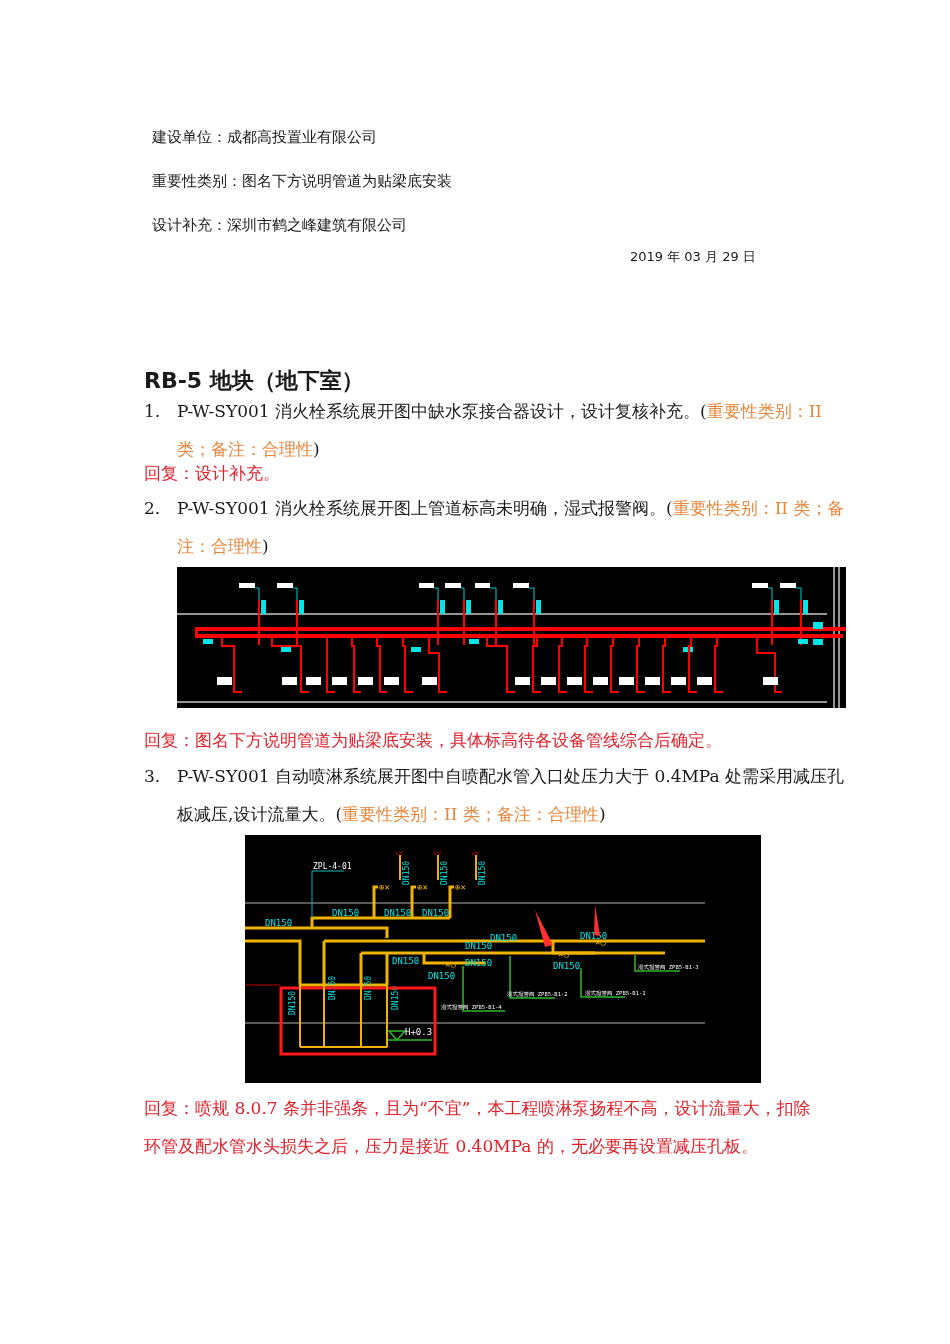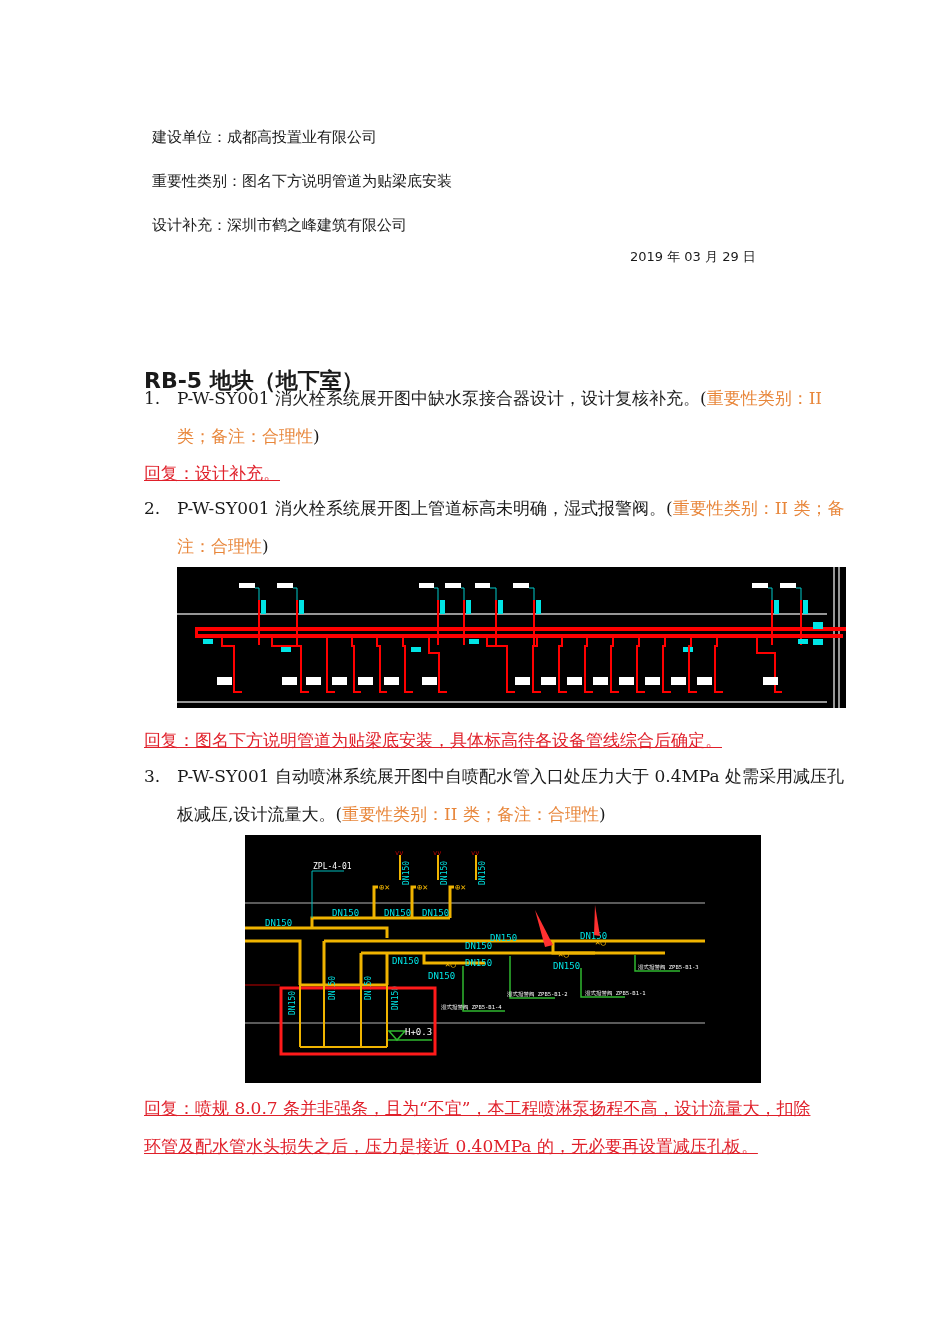--- a/index.html
+++ b/index.html
@@ -7,41 +7,41 @@
       font-family: "DejaVu Sans", "Liberation Sans", sans-serif; color: #1a1a1a; }
     .abs { position: absolute; }
     .meta-line { font-size: 15px; left: 152px; white-space: nowrap; }
     .date { font-size: 13px; left: 630px; top: 248px; white-space: nowrap; }
     .section-title { left: 144px; top: 345px; font-size: 22px; font-weight: bold; white-space: nowrap; margin-top: 21px; }
     .para { left: 144px; width: 672px; font-family: "DejaVu Serif", "Liberation Serif", serif;
       font-size: 17px; line-height: 37.5px; }
     .item { padding-left: 33px; text-indent: -33px; }
     .num { display: inline-block; width: 33px; text-indent: 0; }
     .hl { color: #e8863a; }
-    .reply { color: #e0202a; text-decoration: underline; }
+    .reply { color: #e0202a; }
     .cad { background: #000; }
     svg text { font-family: "DejaVu Sans Mono", "Liberation Mono", monospace; }
   </style>
 </head>
 <body>
 
 <div class="abs meta-line" style="top:128px">
   <span>建设单位：</span><span>成都高投置业有限公司</span>
 </div>
 <div class="abs meta-line" style="top:172px">
   <span>重要性类别：</span><span>图名下方说明管道为贴梁底安装</span>
 </div>
 <div class="abs meta-line" style="top:216px">
   <span>设计补充：</span><span>深圳市鹤之峰建筑有限公司</span>
 </div>
 <div class="abs date">2019 年 03 月 29 日</div>
 
 <div class="abs section-title">RB-5 地块（地下室）</div>
 
-<div class="abs para item" style="top:380px">
+<div class="abs para item" style="top:393px">
   <span class="num">1.</span><span>P-W-SY001 消火栓系统展开图中缺水泵接合器设计，设计复核补充。(</span><span class="hl">重要性类别：II 类；备注：合理性</span><span>)</span>
 </div>
 <div class="abs para reply" style="top:455px">回复：设计补充。</div>
 
 <div class="abs para item" style="top:490px">
   <span class="num">2.</span><span>P-W-SY001 消火栓系统展开图上管道标高未明确，湿式报警阀。(</span><span class="hl">重要性类别：II 类；备注：合理性</span><span>)</span>
 </div>
 
 <div class="abs cad" style="left:177px; top:567px; width:669px; height:141px;">
   <svg width="669" height="141" viewBox="0 0 669 141">

